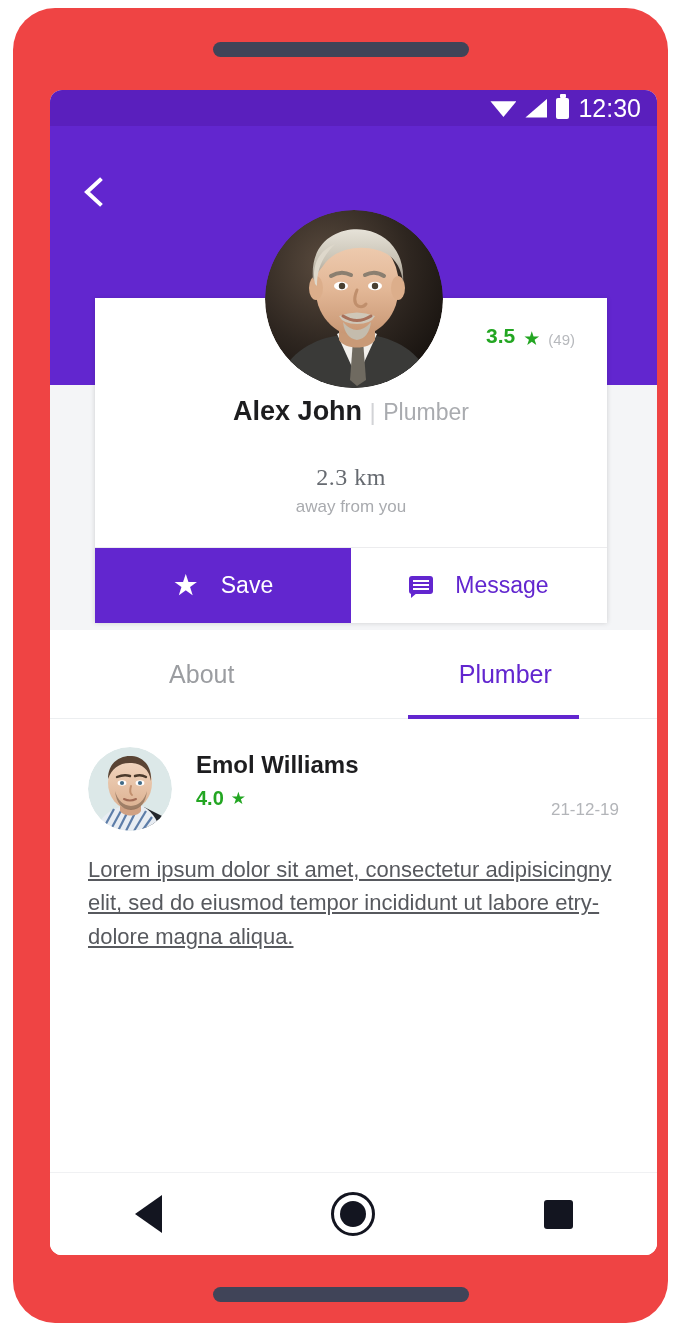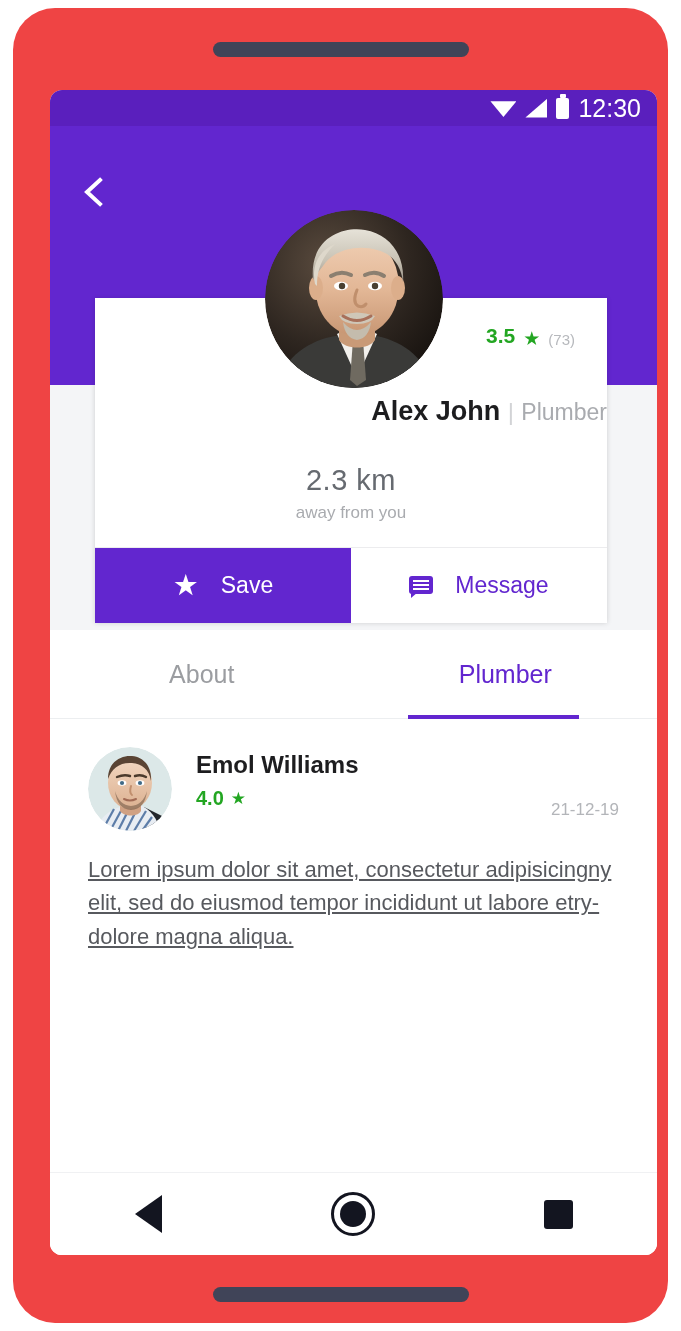--- a/index.html
+++ b/index.html
@@ -143,21 +143,21 @@
   .rating-count {
     color: #b7b9bd;
     font-size: 15px;
   }
 
   .name-row {
     position: absolute;
     left: 0;
     top: 98px;
     width: 512px;
-    text-align: right;
+    text-align: center;
     white-space: nowrap;
   }
   .name-main {
     color: #1d1d1f;
     font-size: 27px;
     font-weight: bold;
   }
   .name-sep {
     color: #d2d3d6;
     font-size: 24px;
@@ -170,22 +170,23 @@
 
   .distance-block {
     position: absolute;
     left: 0;
     top: 166px;
     width: 512px;
     text-align: center;
   }
   .distance-val {
     color: #666a70;
-    font-size: 29px;
+    font-size: 24px;
     letter-spacing: 0.5px;
+    font-family: Liberation Serif, serif;
   }
   .distance-sub {
     color: #a9abaf;
     font-size: 17px;
     margin-top: 6px;
   }
 
   
   .actions {
     position: absolute;
@@ -471,21 +472,21 @@
 
           <path d="M78 106 q14 9 28 0" stroke="#a8705a" stroke-width="3" fill="none" stroke-linecap="round"></path>
         </g>
       </svg>
     </div>
 
     <div class="profile-card" style="height:324px;">
       <div class="rating-row">
         <span class="rating-val">3.5</span>
         <span class="rating-star">★</span>
-        <span class="rating-count">(73)</span>
+        <span class="rating-count">(49)</span>
       </div>
 
       <div class="name-row">
         <span class="name-main">Alex John</span>
         <span class="name-sep">|</span>
         <span class="name-role">Plumber</span>
       </div>
 
       <div class="distance-block">
         <div class="distance-val">2.3 km</div>

